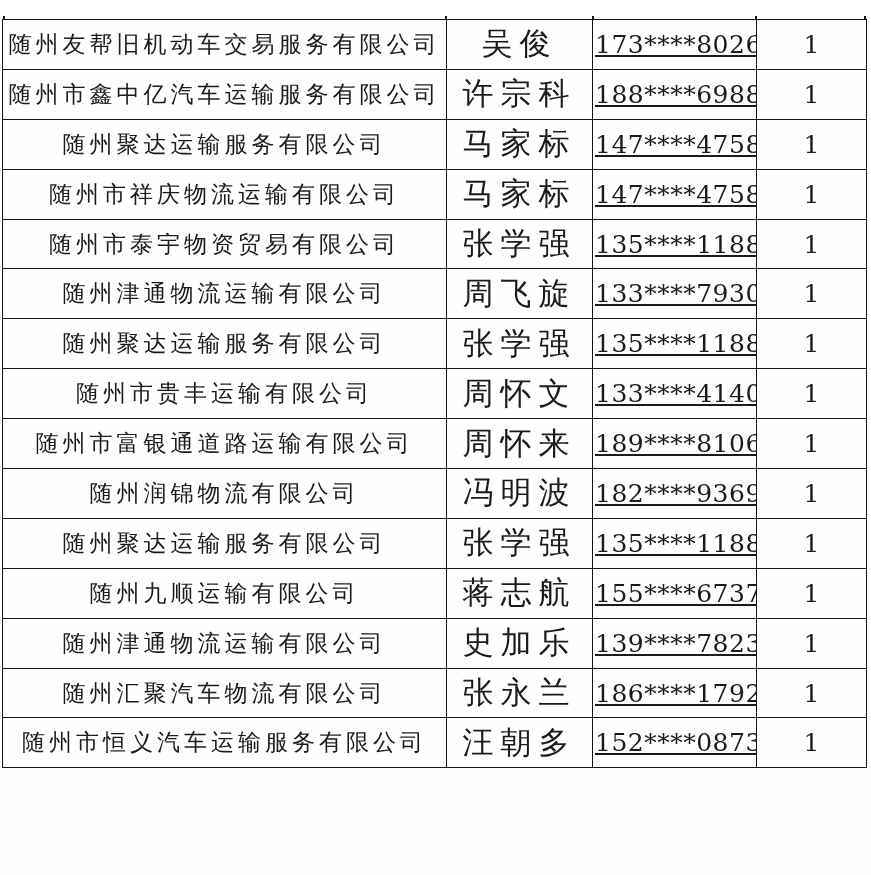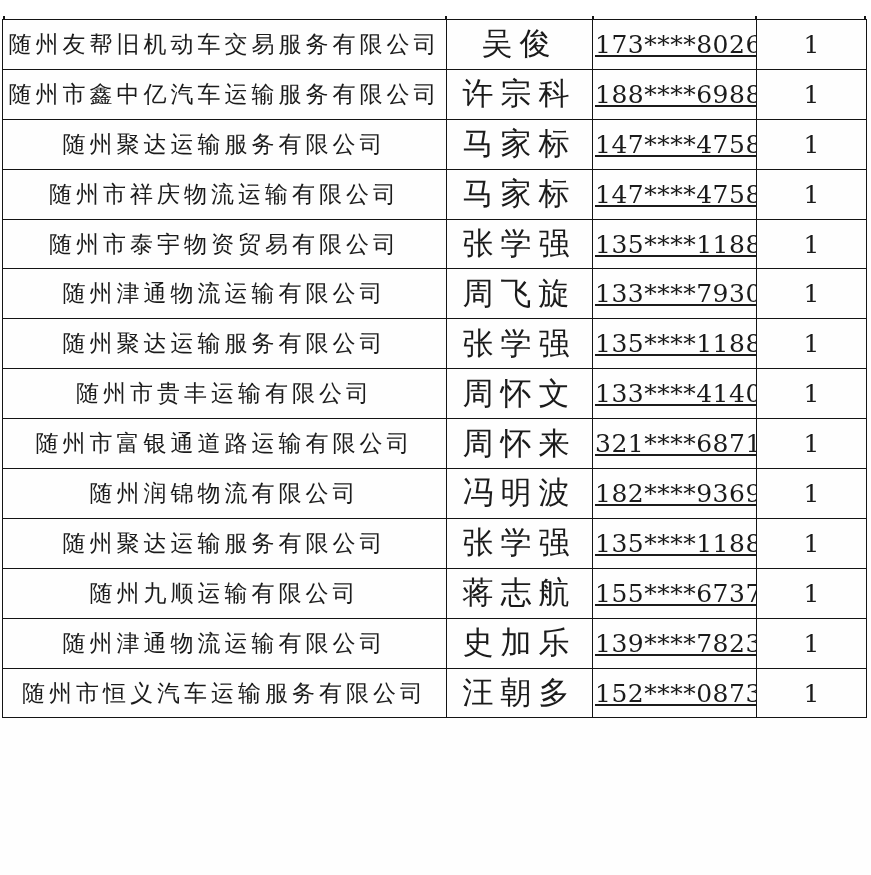--- a/index.html
+++ b/index.html
@@ -132,21 +132,21 @@
       </tr>
         <tr>
         <td class="company">随州市贵丰运输有限公司</td>
         <td class="person">周怀文</td>
         <td class="phone">133****4140</td>
         <td class="count">1</td>
       </tr>
         <tr>
         <td class="company">随州市富银通道路运输有限公司</td>
         <td class="person">周怀来</td>
-        <td class="phone">321****6871</td>
+        <td class="phone">189****8106</td>
         <td class="count">1</td>
       </tr>
         <tr>
         <td class="company">随州润锦物流有限公司</td>
         <td class="person">冯明波</td>
         <td class="phone">182****9369</td>
         <td class="count">1</td>
       </tr>
         <tr>
         <td class="company">随州聚达运输服务有限公司</td>
@@ -160,20 +160,26 @@
         <td class="phone">155****6737</td>
         <td class="count">1</td>
       </tr>
         <tr>
         <td class="company">随州津通物流运输有限公司</td>
         <td class="person">史加乐</td>
         <td class="phone">139****7823</td>
         <td class="count">1</td>
       </tr>
         <tr>
+        <td class="company">随州汇聚汽车物流有限公司</td>
+        <td class="person">张永兰</td>
+        <td class="phone">186****1792</td>
+        <td class="count">1</td>
+      </tr>
+        <tr>
         <td class="company">随州市恒义汽车运输服务有限公司</td>
         <td class="person">汪朝多</td>
         <td class="phone">152****0873</td>
         <td class="count">1</td>
       </tr>
       </tbody>
   </table>
 
   <div class="divider-thick"></div>
 

